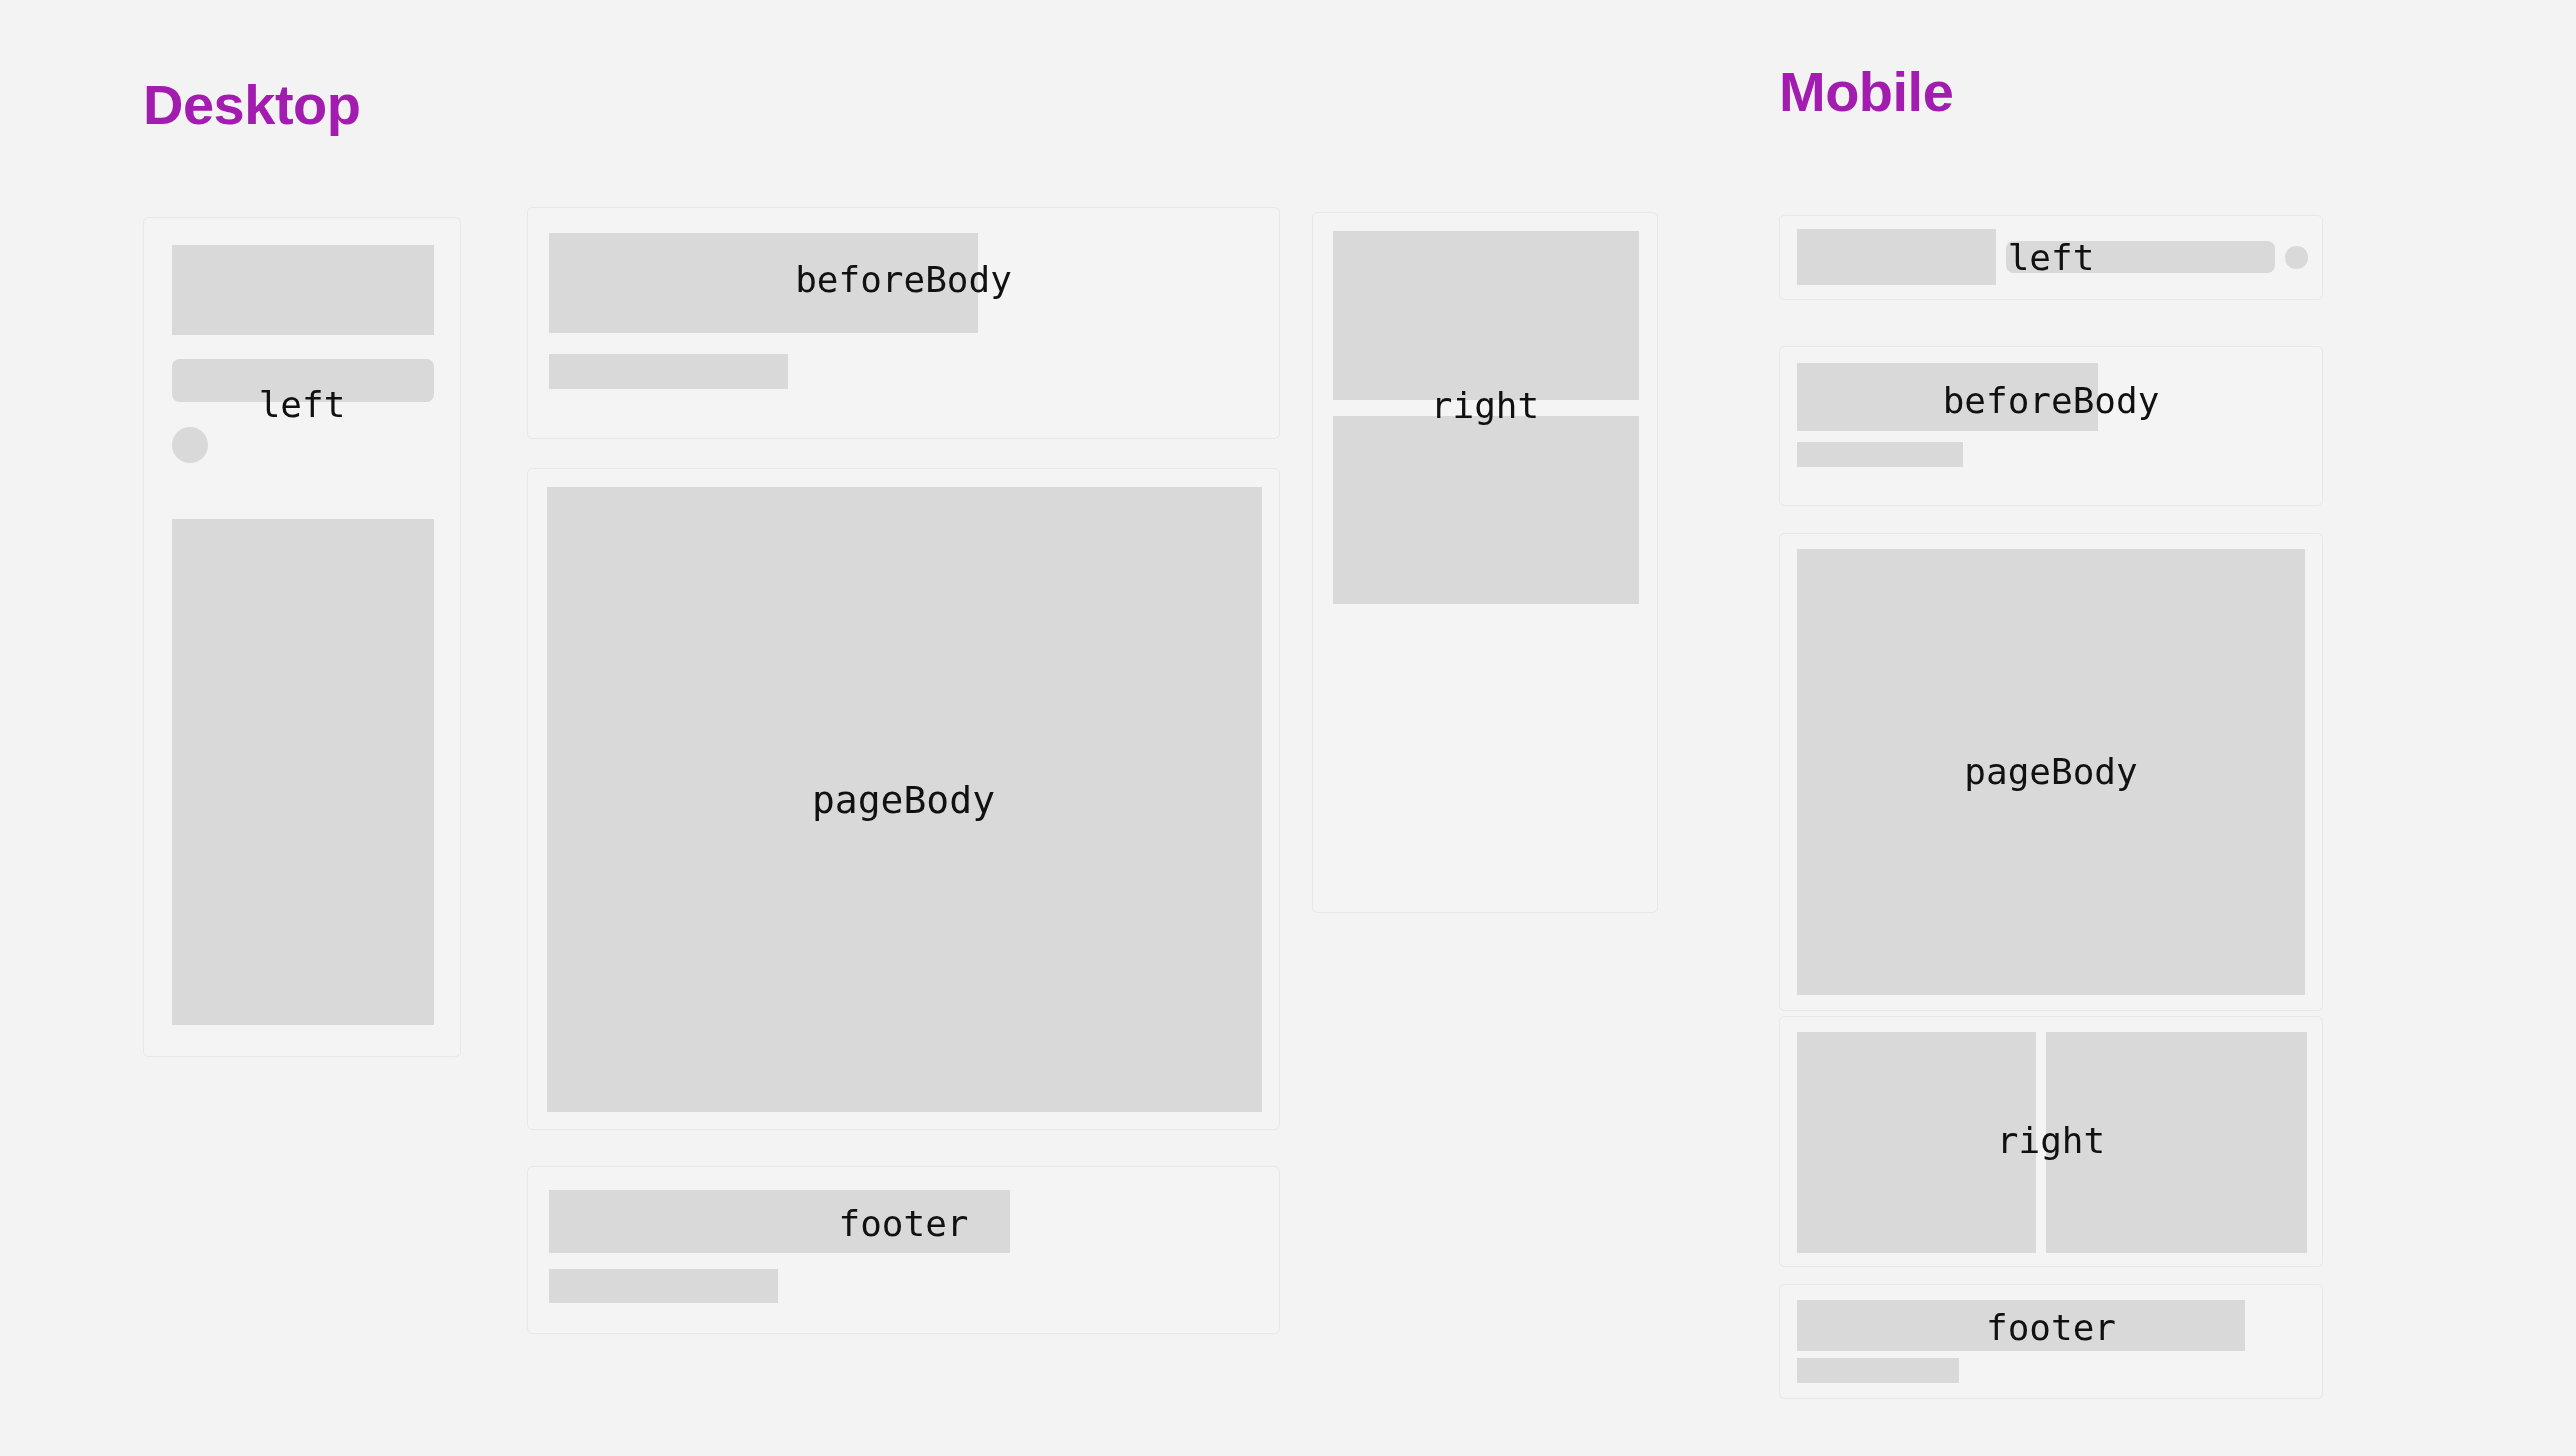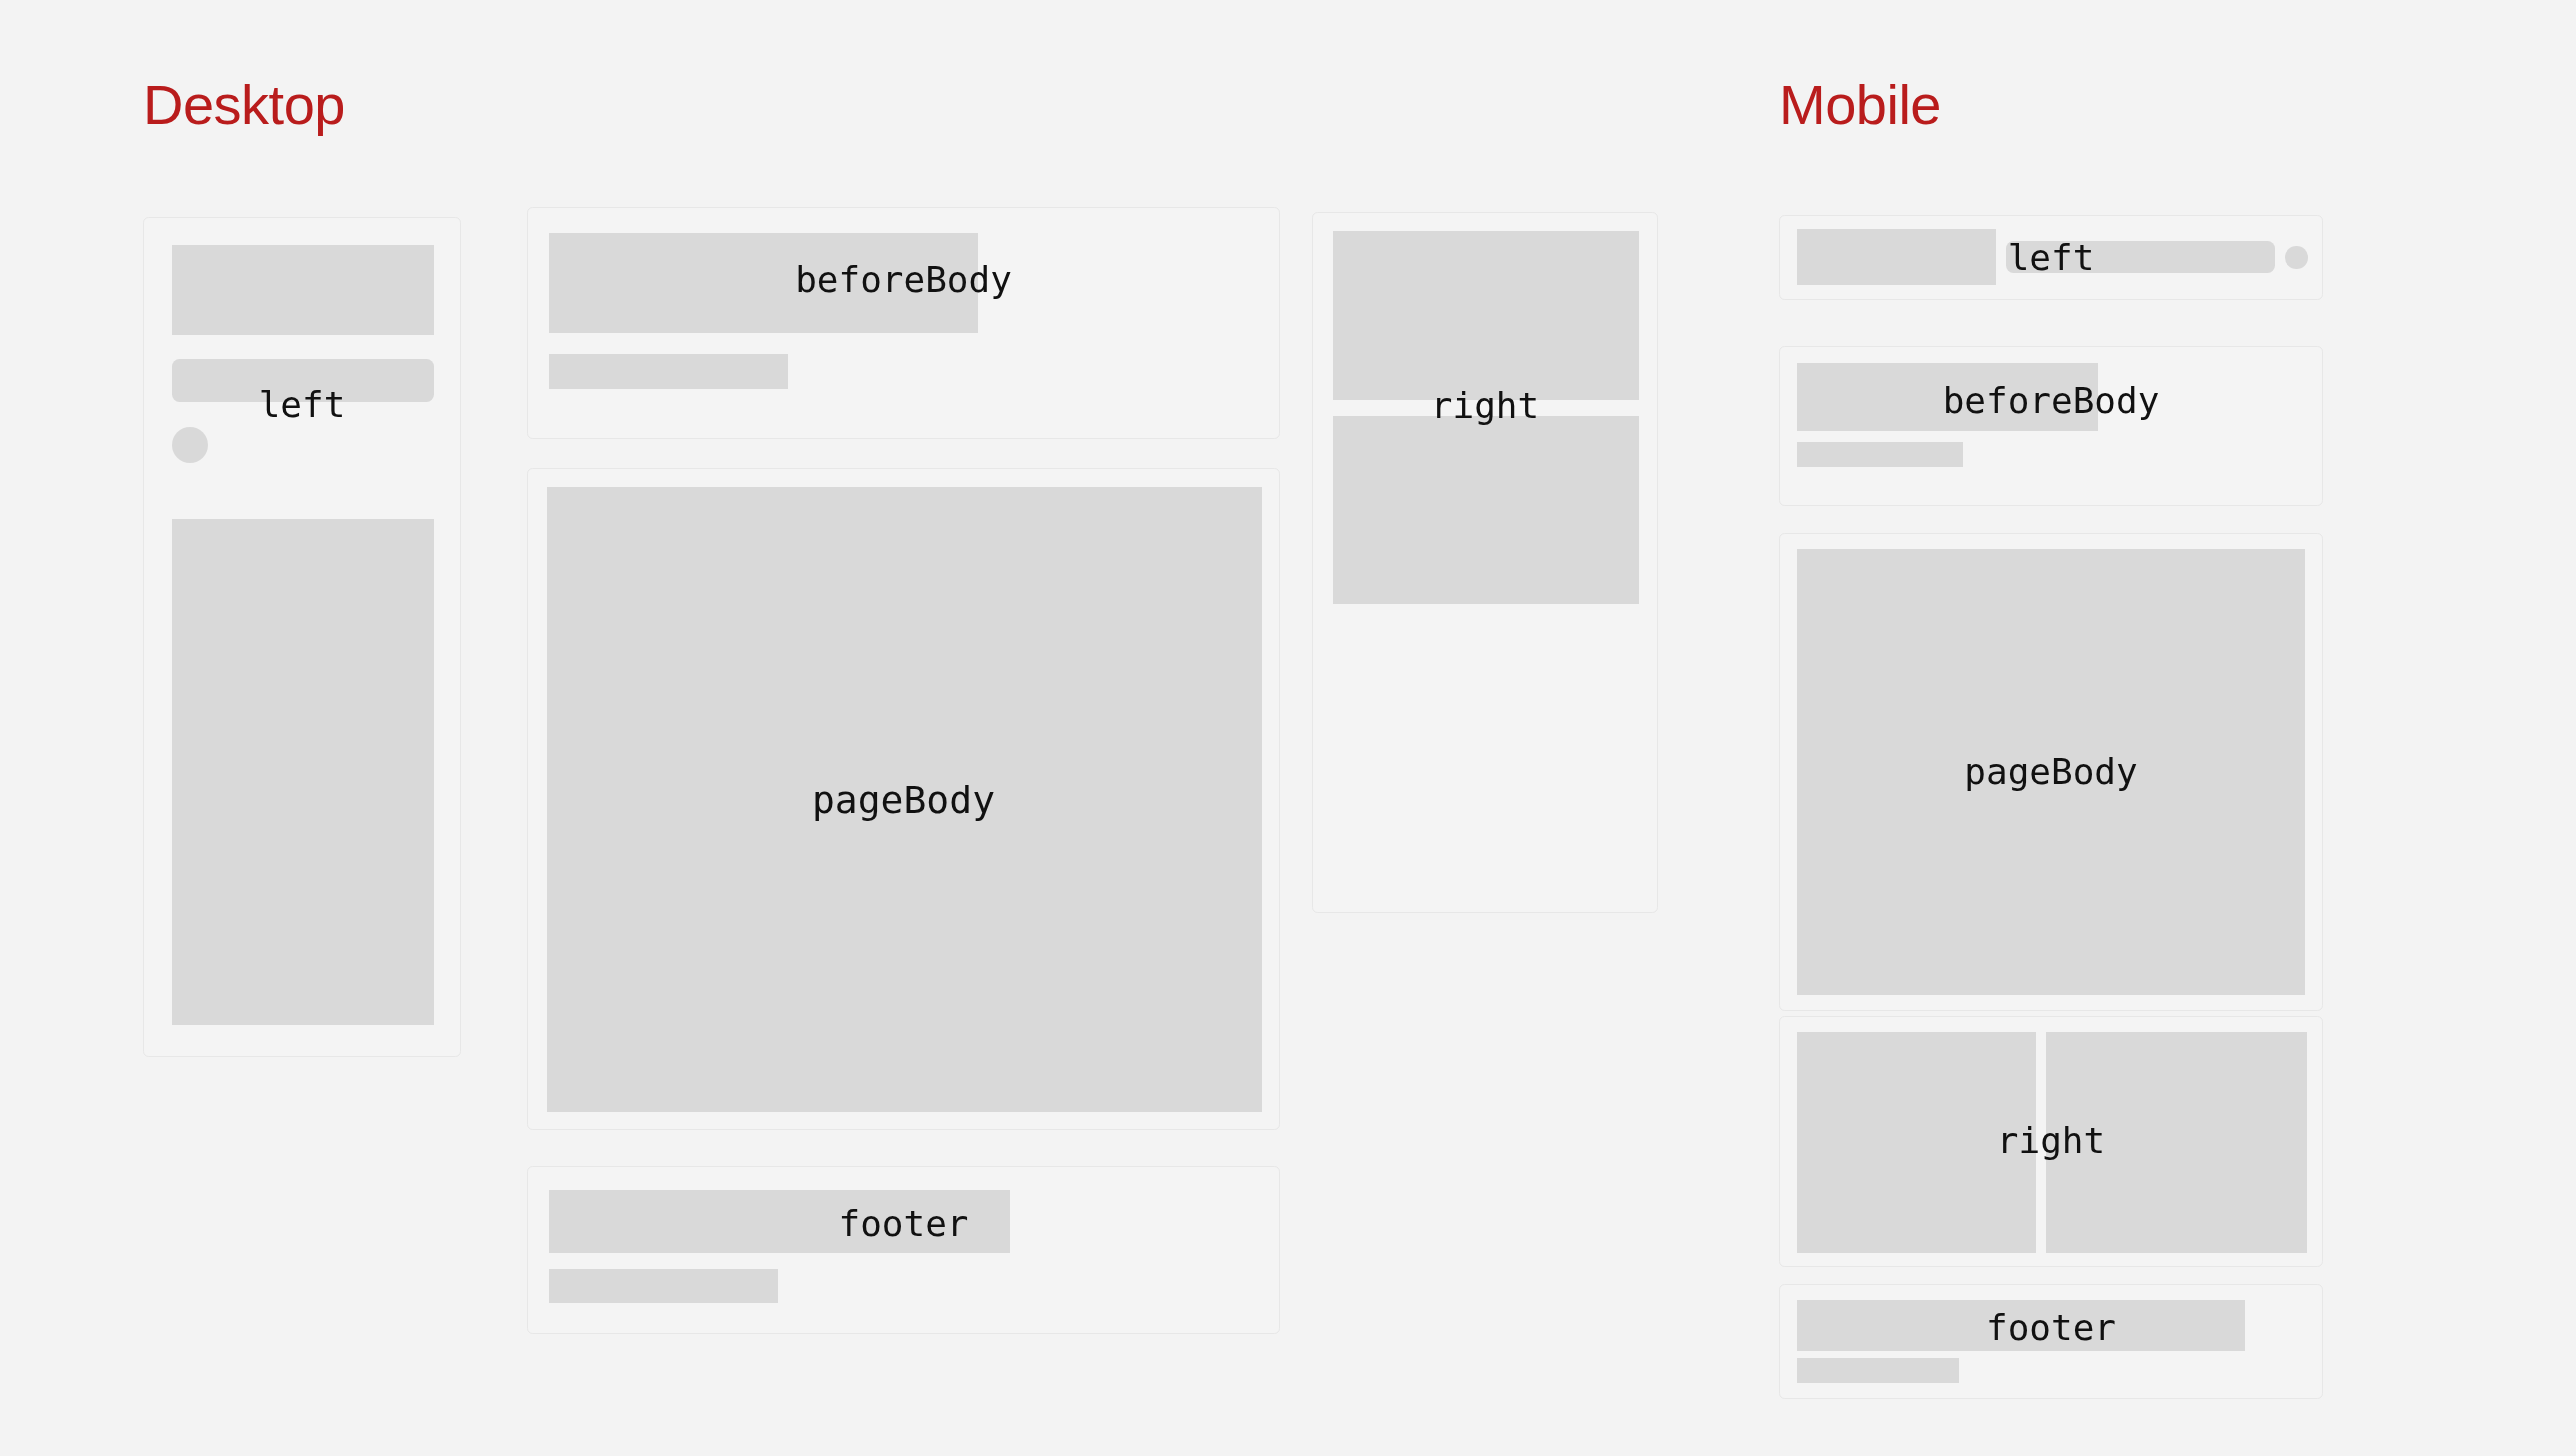--- a/index.html
+++ b/index.html
@@ -11,29 +11,29 @@
     font-family: "Liberation Sans", sans-serif;
     overflow: hidden;
   }
 
   .stage { position: relative; width: 2576px; height: 1456px; }
 
   
   .section-title {
     position: absolute;
     font-family: "Liberation Sans", sans-serif;
-    font-weight: normal;
+    font-weight: bold;
     font-size: 56px;
     line-height: 1;
-    color: #b91c1c;
+    color: #a21caf;
     letter-spacing: -0.5px;
     white-space: nowrap;
   }
   #title-desktop { left: 143px; top: 77px; }
-  #title-mobile  { left: 1779px; top: 77px; }
+  #title-mobile  { left: 1779px; top: 64px; }
 
   
   .panel {
     position: absolute;
     background: #f4f4f4;
     border: 1.9px solid #e7e7e7;
     border-radius: 5.6px;
   }
 
   

